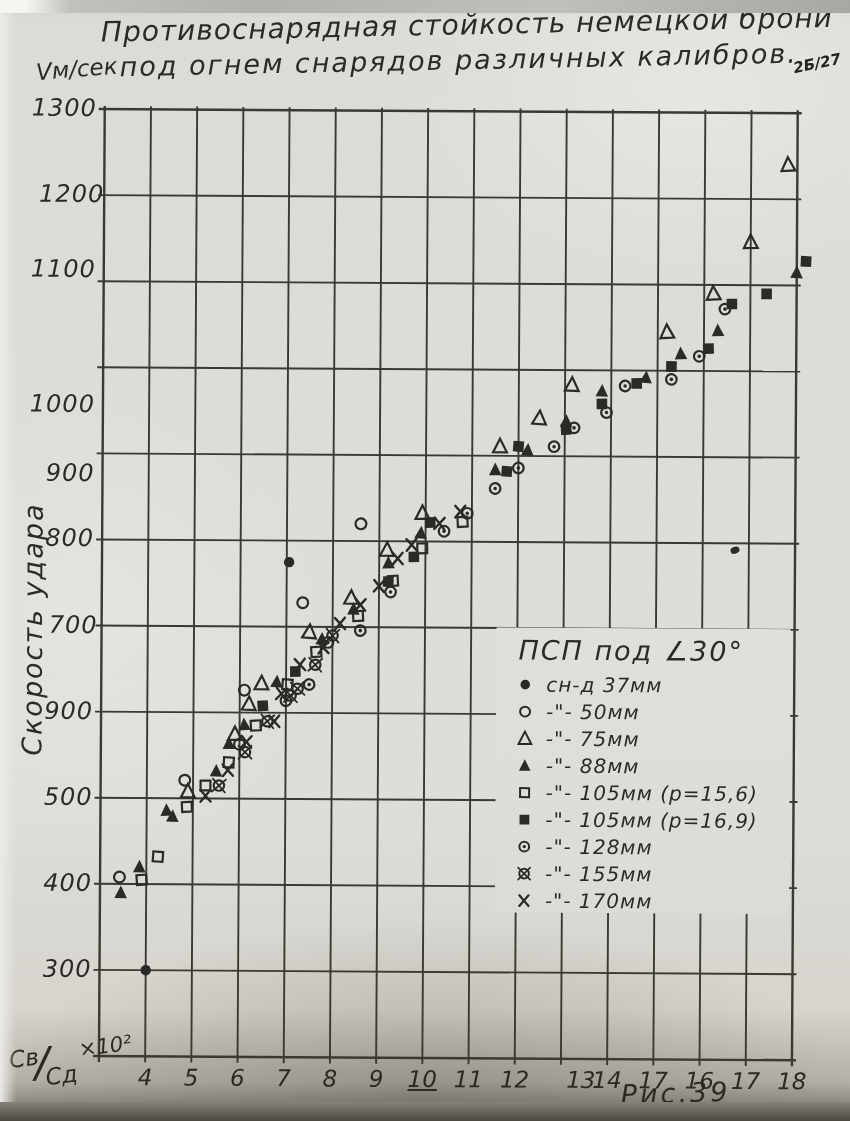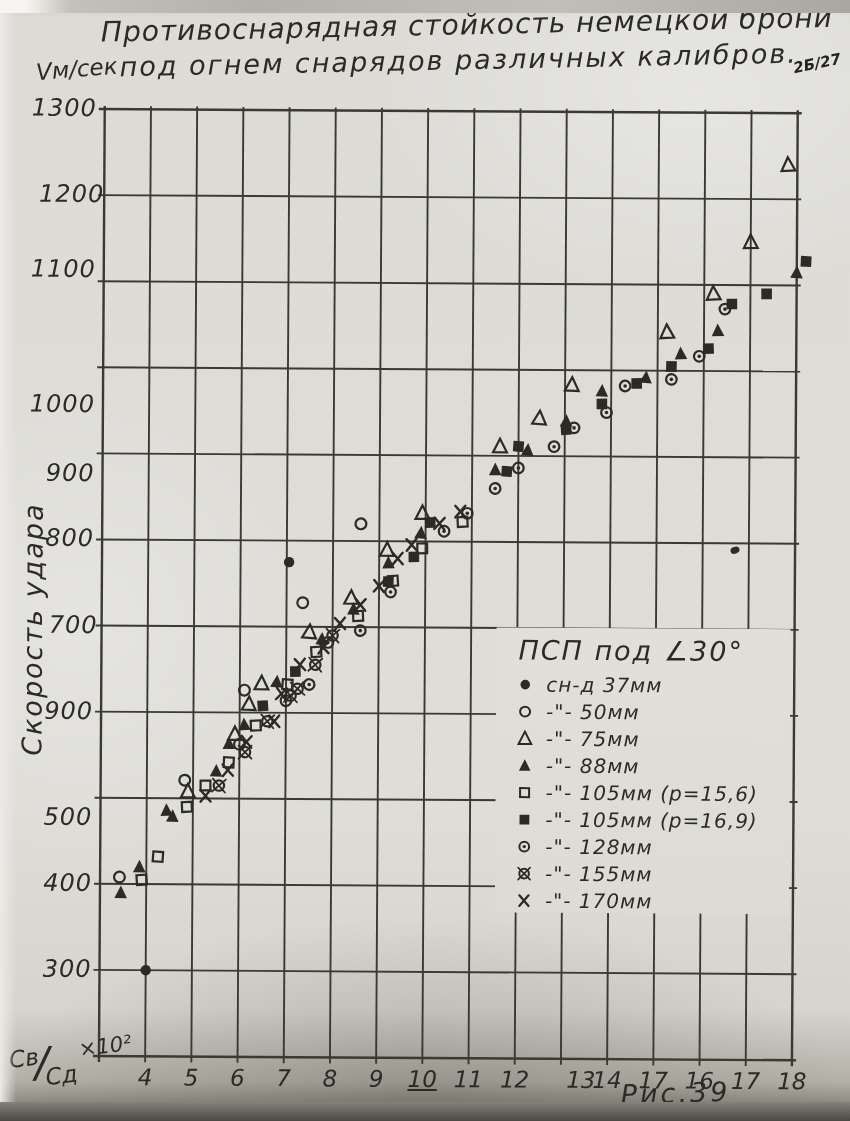--- a/index.html
+++ b/index.html
@@ -437,21 +437,21 @@
           <path d="M-5,-5.8 L5,5.8 M5,-5.8 L-5,5.8" fill="none" stroke="#2b2a24" stroke-width="2.4" stroke-linecap="round"></path>
         </g>
         <g transform="translate(734.94,548.3418181818181) rotate(2) scale(1)">
           <ellipse cx="0" cy="0" rx="4.6" ry="3.4" fill="#2b2a24" transform="rotate(-20)"></ellipse>
         </g>
       </svg>
 
     <div id="y-ticks">
         <div class="y-tick" style="left: 24px; top: 956.909px;">300</div>
         <div class="y-tick" style="left: 24px; top: 870.818px;">400</div>
-        <div class="y-tick" style="left: 24px; top: 784.727px; margin-top: 20px;">500</div>
+        <div class="y-tick" style="left: 24px; top: 784.727px;">500</div>
         <div class="y-tick" style="left: 24px; top: 698.636px;">900</div>
         <div class="y-tick" style="left: 28px; top: 612.545px;">700</div>
         <div class="y-tick" style="left: 24px; top: 526.455px;">800</div>
         <div class="y-tick" style="left: 24px; top: 461px;">900</div>
         <div class="y-tick" style="left: 24px; top: 354.273px; margin-top: 38px;">1000</div>
         <div class="y-tick" style="left: 24px; top: 257px;">1100</div>
         <div class="y-tick" style="left: 32px; top: 182.091px;">1200</div>
         <div class="y-tick" style="left: 24px; top: 96px;">1300</div>
       </div>
     <div id="x-ticks">

